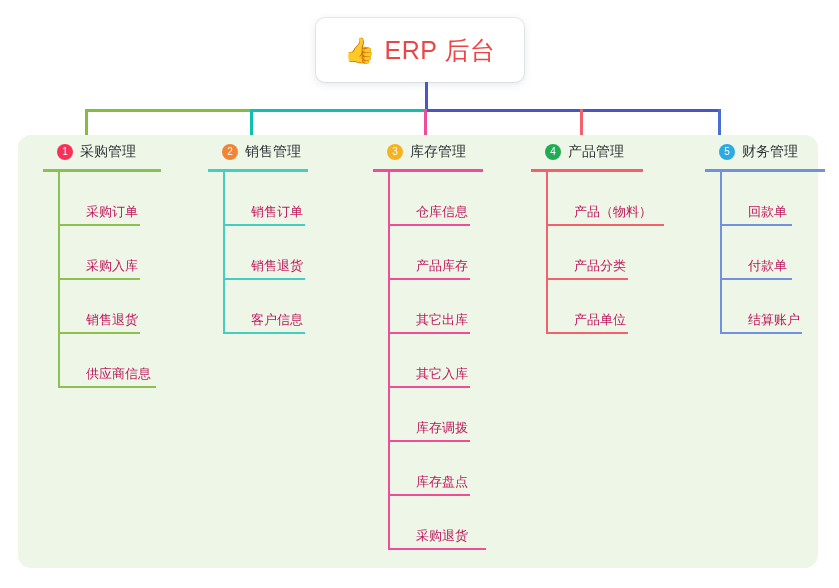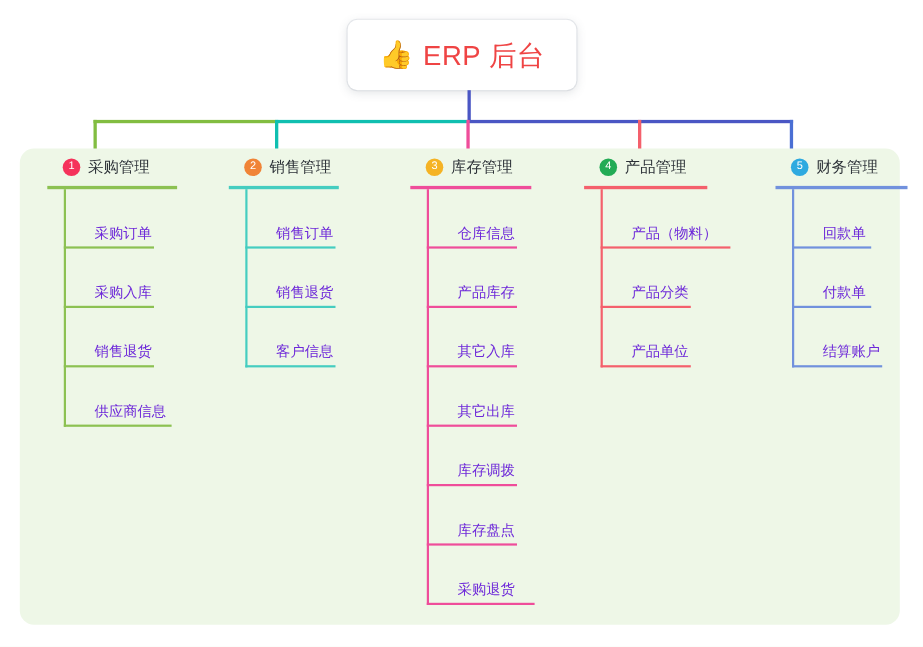--- a/index.html
+++ b/index.html
@@ -71,21 +71,21 @@
   .items{position:relative;margin-left:20px;padding-left:0;}
   .spine{position:absolute;left:0;top:0;bottom:0;width:2px;}
   .item{
     position:relative;
     height:54px;
     display:flex;align-items:flex-end;
     box-sizing:border-box;
     padding-left:28px;padding-bottom:6px;
   }
   .item-label{
-    font-size:13px;color:#6d28d9;white-space:nowrap;line-height:16px;
+    font-size:13px;color:#be185d;white-space:nowrap;line-height:16px;
   }
   .item-rule{
     position:absolute;left:0;bottom:0;height:2px;
   }
 
   
   #col1{left:20px;width:165px;}
   #col2{left:185px;width:165px;}
   #col3{left:350px;width:165px;}
   #col4{left:508px;width:170px;}
@@ -170,25 +170,25 @@
           <div class="spine" style="background: rgb(239, 77, 154);"></div>
           <div class="item">
             <span class="item-label">仓库信息</span>
             <div class="item-rule" style="background: rgb(239, 77, 154); width: 82px;"></div>
           </div>
           <div class="item">
             <span class="item-label">产品库存</span>
             <div class="item-rule" style="background: rgb(239, 77, 154); width: 82px;"></div>
           </div>
           <div class="item">
+            <span class="item-label">其它出库</span>
+            <div class="item-rule" style="background: rgb(239, 77, 154); width: 82px;"></div>
+          </div>
+          <div class="item">
             <span class="item-label">其它入库</span>
-            <div class="item-rule" style="background: rgb(239, 77, 154); width: 82px;"></div>
-          </div>
-          <div class="item">
-            <span class="item-label">其它出库</span>
             <div class="item-rule" style="background: rgb(239, 77, 154); width: 82px;"></div>
           </div>
           <div class="item">
             <span class="item-label">库存调拨</span>
             <div class="item-rule" style="background: rgb(239, 77, 154); width: 82px;"></div>
           </div>
           <div class="item">
             <span class="item-label">库存盘点</span>
             <div class="item-rule" style="background: rgb(239, 77, 154); width: 82px;"></div>
           </div>

